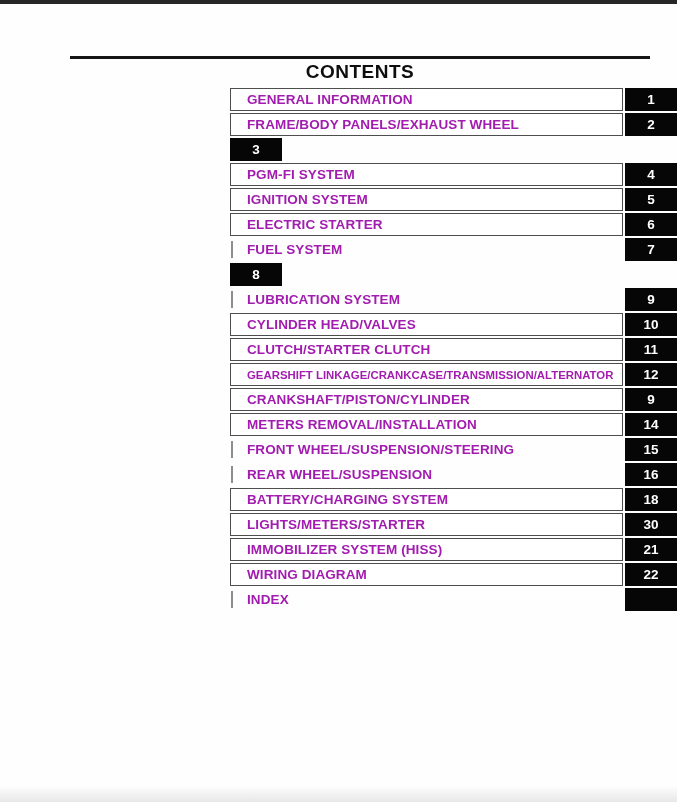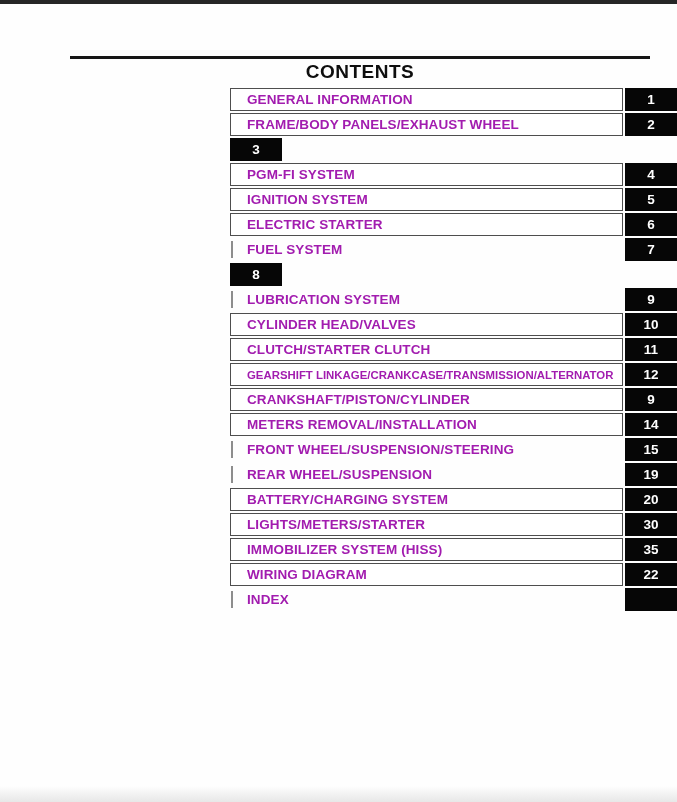--- a/index.html
+++ b/index.html
@@ -193,50 +193,50 @@
     <div class="num-box">
       <span class="num">15</span>
     </div>
   </div>
 
   <div class="row unboxed">
     <div class="label-box">
       <span class="label">REAR WHEEL/SUSPENSION</span>
     </div>
     <div class="num-box">
-      <span class="num">19</span>
+      <span class="num">16</span>
     </div>
   </div>
 
 
 
   <div class="row">
     <div class="label-box">
       <span class="label">BATTERY/CHARGING SYSTEM</span>
     </div>
     <div class="num-box">
-      <span class="num">20</span>
+      <span class="num">18</span>
     </div>
   </div>
 
   <div class="row">
     <div class="label-box">
       <span class="label">LIGHTS/METERS/STARTER</span>
     </div>
     <div class="num-box">
       <span class="num">30</span>
     </div>
   </div>
 
   <div class="row">
     <div class="label-box">
       <span class="label">IMMOBILIZER SYSTEM (HISS)</span>
     </div>
     <div class="num-box">
-      <span class="num">35</span>
+      <span class="num">21</span>
     </div>
   </div>
 
   <div class="row">
     <div class="label-box">
       <span class="label">WIRING DIAGRAM</span>
     </div>
     <div class="num-box">
       <span class="num">22</span>
     </div>

